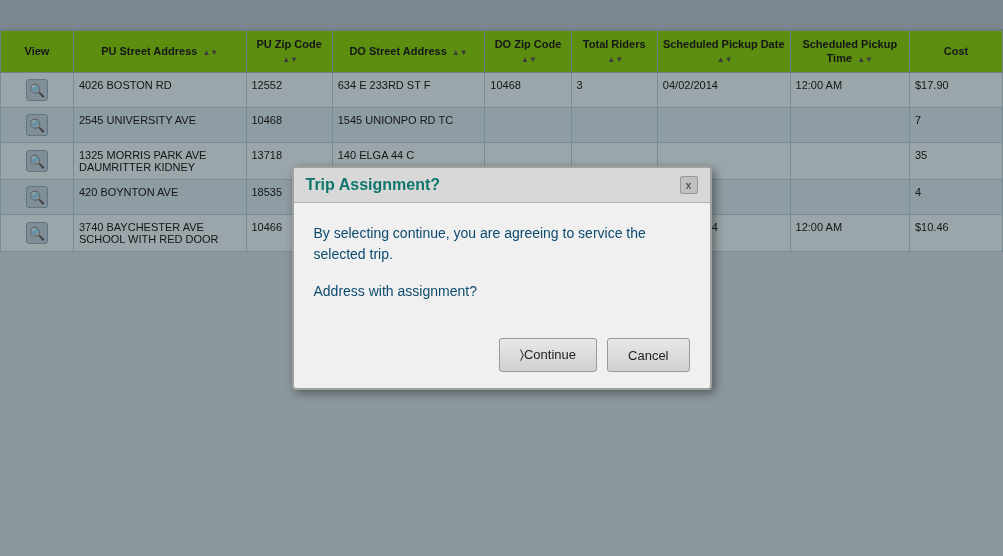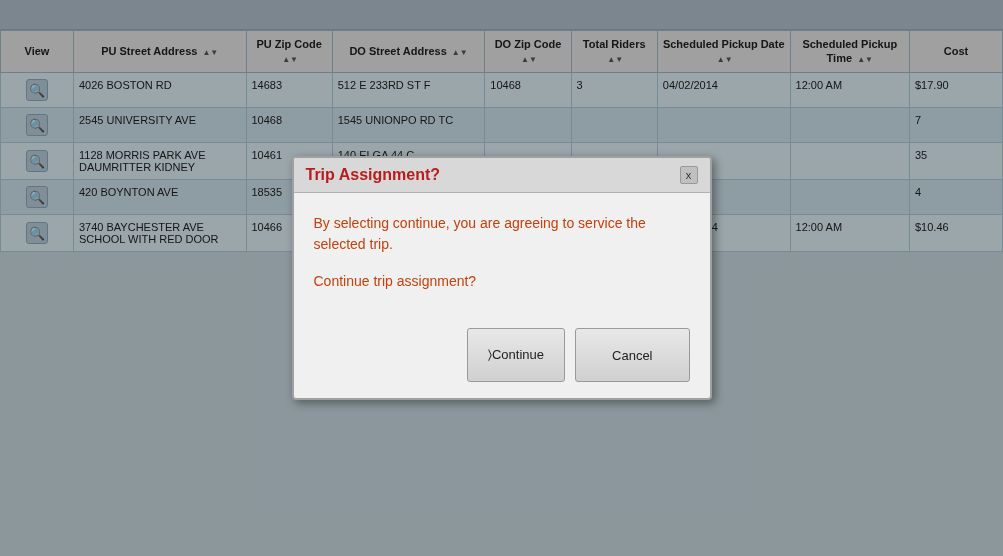--- a/index.html
+++ b/index.html
@@ -24,21 +24,21 @@
       overflow: hidden;
     }
 
     table {
       width: 100%;
       border-collapse: collapse;
       table-layout: fixed;
     }
 
     thead tr {
-      background: #e5e5e5;
+      background: #84cc16;
     }
 
     thead th {
       padding: 6px 5px;
       text-align: center;
       border: 1px solid #a0b8c4;
       font-weight: bold;
       font-size: 11px;
       color: #222;
       vertical-align: middle;
@@ -114,69 +114,69 @@
       padding: 8px 12px;
       display: flex;
       justify-content: space-between;
       align-items: center;
       border-bottom: 1px solid #b0b0b0;
     }
 
     .modal-title {
       font-weight: bold;
       font-size: 16px;
-      color: #b91c1c;
+      color: #0f766e;
     }
 
     .modal-close {
       background: #c0c0c0;
       border: 1px solid #999;
       width: 18px;
       height: 18px;
       cursor: pointer;
       font-size: 11px;
       display: flex;
       align-items: center;
       justify-content: center;
       border-radius: 2px;
       color: #333;
     }
 
     .modal-body {
       padding: 20px 20px 10px 20px;
-      color: #c2410c;
+      color: #0c4a6e;
       font-size: 14px;
       line-height: 1.5;
     }
 
     .modal-body p {
       margin-bottom: 16px;
     }
 
     .modal-footer {
       padding: 10px 20px 16px 20px;
       display: flex;
       justify-content: flex-end;
       gap: 10px;
     }
 
     .btn-continue {
       background: linear-gradient(to bottom, #e8e8e8, #d0d0d0);
       border: 1px solid #999;
-      padding: 18px 20px;
+      padding: 8px 20px;
       font-size: 13px;
       cursor: pointer;
       border-radius: 3px;
       color: #222;
     }
 
     .btn-cancel {
       background: linear-gradient(to bottom, #e8e8e8, #d0d0d0);
       border: 1px solid #999;
-      padding: 6px 36px;
+      padding: 6px 20px;
       font-size: 13px;
       cursor: pointer;
       border-radius: 3px;
       color: #222;
     }
 
     
     .btn-continue .cursor-hand {
       display: inline-block;
     }
@@ -244,43 +244,43 @@
         </th>
         <th>
           <span>Cost</span>
         </th>
       </tr>
     </thead>
     <tbody id="table-body">
     <tr>
           <td class="view-cell"><div class="search-icon">🔍</div></td>
           <td>4026 BOSTON RD</td>
-          <td>14683</td>
-          <td>512 E 233RD ST F</td>
+          <td>12552</td>
+          <td>634 E 233RD ST F</td>
           <td>10468</td>
           <td>3</td>
           <td>04/02/2014</td>
           <td>12:00 AM</td>
           <td>$17.90</td>
         </tr>
         <tr>
           <td class="view-cell"><div class="search-icon">🔍</div></td>
           <td>2545 UNIVERSITY AVE</td>
           <td>10468</td>
           <td>1545 UNIONPO RD TC</td>
           <td></td>
           <td></td>
           <td></td>
           <td></td>
           <td>7</td>
         </tr>
         <tr>
           <td class="view-cell"><div class="search-icon">🔍</div></td>
-          <td>1128 MORRIS PARK AVE DAUMRITTER KIDNEY</td>
-          <td>10461</td>
+          <td>1325 MORRIS PARK AVE DAUMRITTER KIDNEY</td>
+          <td>13718</td>
           <td>140 ELGA 44 C</td>
           <td></td>
           <td></td>
           <td></td>
           <td></td>
           <td>35</td>
         </tr>
         <tr>
           <td class="view-cell"><div class="search-icon">🔍</div></td>
           <td>420 BOYNTON AVE</td>
@@ -308,21 +308,21 @@
 </div>
 
 <div class="modal-overlay">
   <div class="modal">
     <div class="modal-header">
       <span class="modal-title">Trip Assignment?</span>
       <button class="modal-close">x</button>
     </div>
     <div class="modal-body">
       <p>By selecting continue, you are agreeing to service the selected trip.</p>
-      <p>Continue trip assignment?</p>
+      <p>Address with assignment?</p>
     </div>
     <div class="modal-footer">
       <button class="btn-continue">
         <span class="cursor-hand">〉</span><span>Continue</span>
       </button>
       <button class="btn-cancel">Cancel</button>
     </div>
   </div>
 </div>
 

